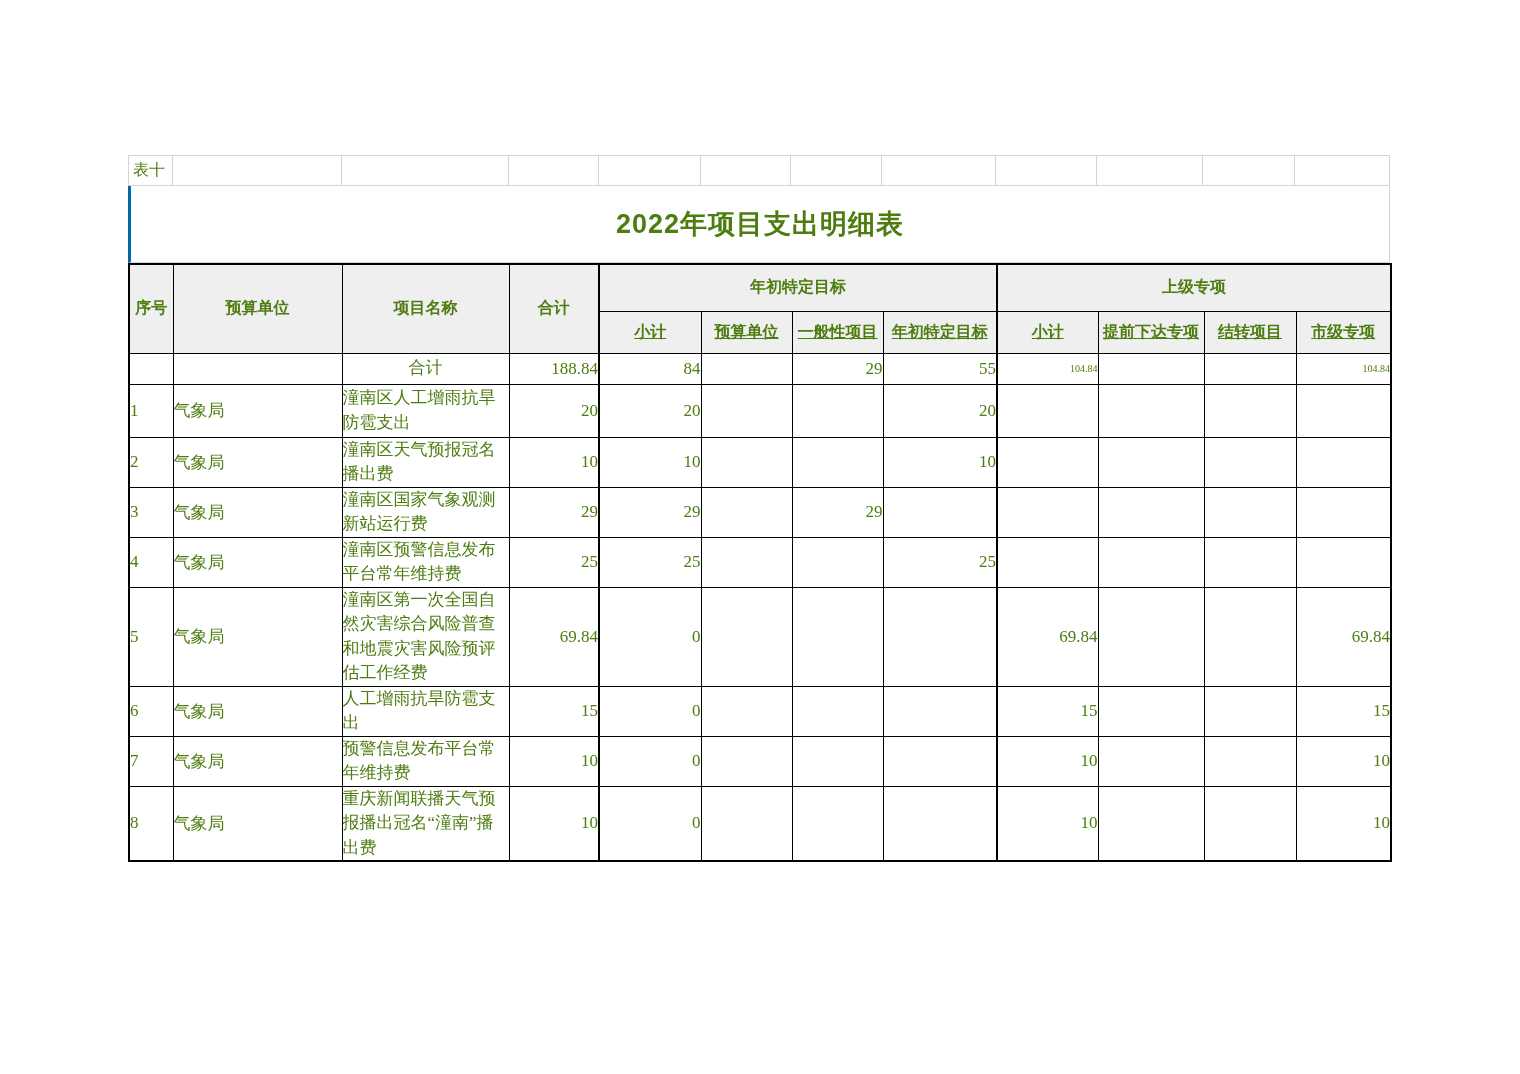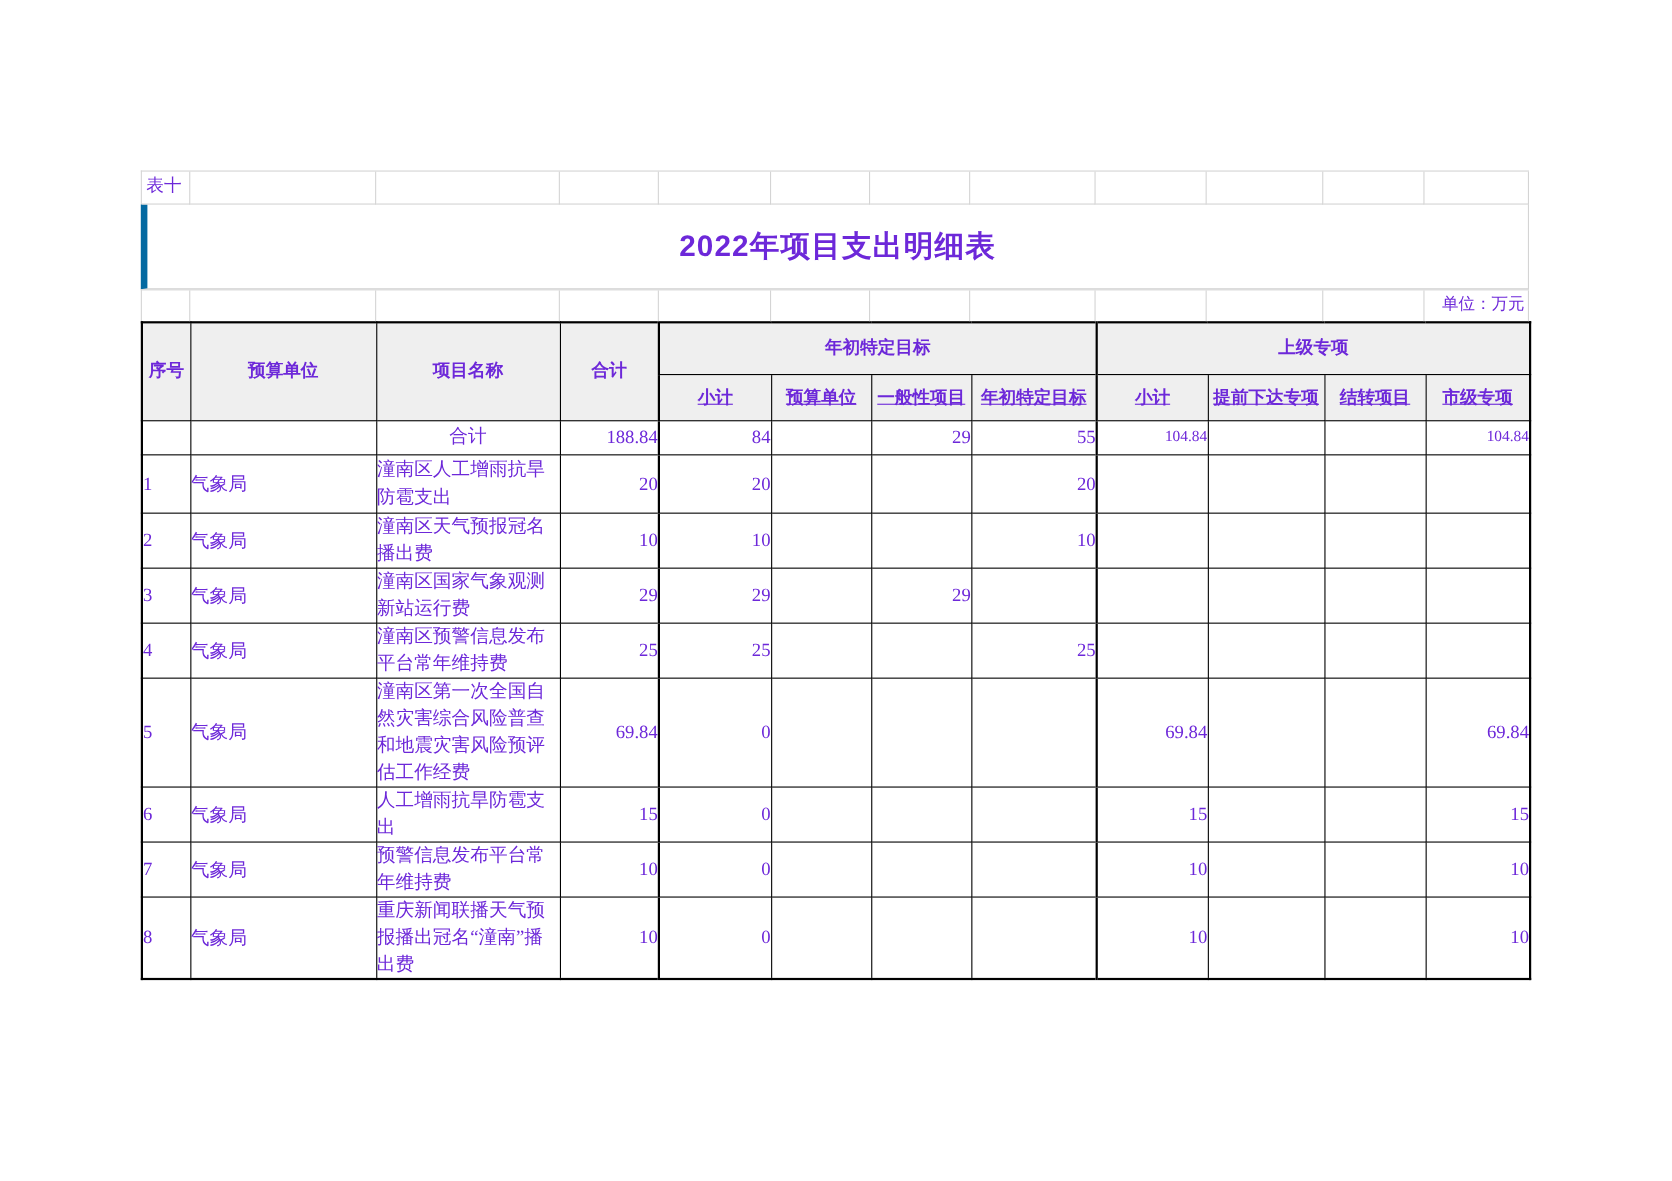--- a/index.html
+++ b/index.html
@@ -6,21 +6,21 @@
     margin: 0;
     padding: 0;
     background: #ffffff;
   }
   .page {
     position: relative;
     width: 1520px;
     height: 1074px;
     background: #ffffff;
     font-family: "Liberation Serif", "DejaVu Serif", serif;
-    color: #6d28d9;
+    color: #4d7c0f;
     overflow: hidden;
   }
   .sheet {
     position: absolute;
     left: 128px;
     top: 155px;
     width: 1262px;
   }
   
   .grid-row {
@@ -37,21 +37,21 @@
     line-height: 28px;
     white-space: nowrap;
     overflow: visible;
   }
   .grid-row.unit-row .grid-cell { border-bottom: none; }
   .sheet-label-cell { padding-left: 4px; }
   .unit-note-cell { text-align: right; padding-right: 3px; font-size: 15px; }
   .title-row {
     box-sizing: border-box;
     height: 77px;
-    border-left: 6px solid #0369a1;
+    border-left: 3px solid #0369a1;
     border-right: 1px solid #d4d4d4;
     border-bottom: 1px solid #d4d4d4;
     display: flex;
     align-items: center;
     justify-content: center;
   }
   .doc-title {
     font-family: "Liberation Sans", "DejaVu Sans", sans-serif;
     font-weight: bold;
     font-size: 27px;
@@ -84,21 +84,21 @@
   table.t td {
     font-size: 17px;
     vertical-align: middle;
     background: #fff;
   }
   td.c-no { text-align: left; padding-left: 2px; font-size: 15px; }
   td.c-unit { text-align: left; padding-left: 4px; }
   td.c-proj { text-align: left; padding: 1px 4px; line-height: 24.5px; }
   td.c-proj.center { text-align: center; }
   td.c-num { text-align: right; padding-right: 3px; }
-  td.c-num.shrink { font-size: 14px; }
+  td.c-num.shrink { font-size: 10px; }
   tr.total-row td { height: 31px; }
   .page-number {
     position: absolute;
     left: 0;
     top: 952px;
     width: 100%;
     text-align: center;
     font-size: 20px;
     letter-spacing: 4px;
   }
@@ -121,34 +121,20 @@
         <div class="grid-cell" style="width: 101px; height: 30px;"></div>
         <div class="grid-cell" style="width: 106px; height: 30px;"></div>
         <div class="grid-cell" style="width: 92px; height: 30px;"></div>
         <div class="grid-cell" style="width: 95px; height: 30px;"></div>
       </div>
 
     <div class="title-row">
       <div class="doc-title">2022年项目支出明细表</div>
     </div>
 
-    <div class="grid-row unit-row">
-        <div class="grid-cell" style="width: 44px; height: 28px;"></div>
-        <div class="grid-cell" style="width: 169px; height: 28px;"></div>
-        <div class="grid-cell" style="width: 167px; height: 28px;"></div>
-        <div class="grid-cell" style="width: 90px; height: 28px;"></div>
-        <div class="grid-cell" style="width: 102px; height: 28px;"></div>
-        <div class="grid-cell" style="width: 91px; height: 28px;"></div>
-        <div class="grid-cell" style="width: 91px; height: 28px;"></div>
-        <div class="grid-cell" style="width: 114px; height: 28px;"></div>
-        <div class="grid-cell" style="width: 101px; height: 28px;"></div>
-        <div class="grid-cell" style="width: 106px; height: 28px;"></div>
-        <div class="grid-cell" style="width: 92px; height: 28px;"></div>
-        <div class="grid-cell unit-note-cell" style="width: 95px; height: 28px; line-height: 26px;">单位：万元</div>
-      </div>
 
     <table class="t">
       <colgroup id="cols">
           <col style="width: 44px;">
           <col style="width: 169px;">
           <col style="width: 167px;">
           <col style="width: 90px;">
           <col style="width: 102px;">
           <col style="width: 91px;">
           <col style="width: 91px;">

